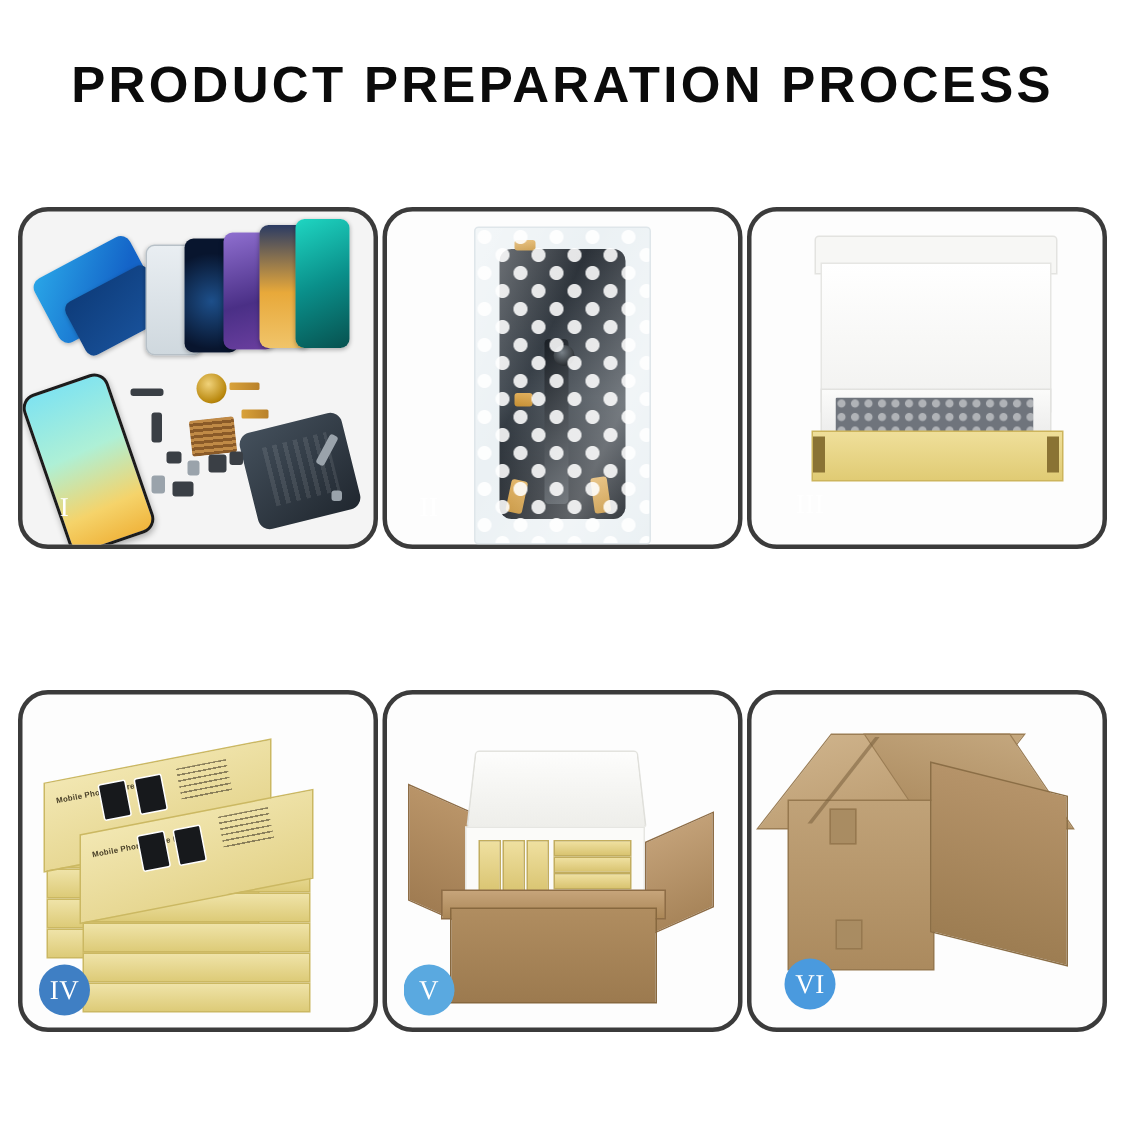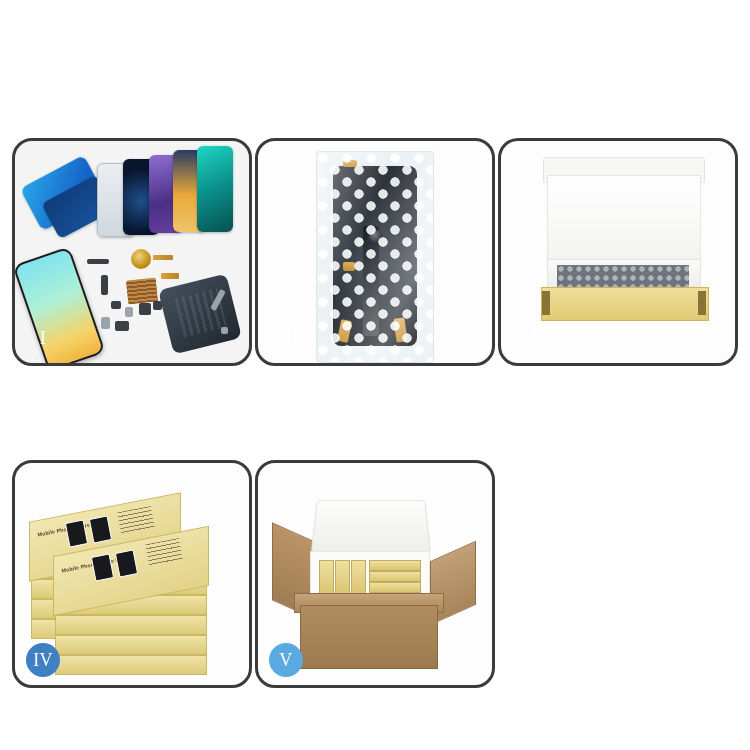--- a/index.html
+++ b/index.html
@@ -405,20 +405,21 @@
   }
   .p6-seam {
     position:absolute;
     background: rgba(120,95,60,.55);
   }
 </style>
 </head>
 <body>
 
 <div class="header">
+  <h1 class="page-title">PRODUCT PREPARATION PROCESS</h1>
 </div>
 
 <div class="grid">
 
   <div class="panel tinted">
     <div class="photo">
       <div class="p1-screen p1-s-a"></div>
       <div class="p1-screen p1-s-a2"></div>
       <div class="p1-screen p1-s-b"></div>
       <div class="p1-screen p1-s-c"></div>
@@ -525,14 +526,28 @@
         <div class="p5-pack" style="left:58px; top:30px; width:50px; height:9px;"></div>
       </div>
       <div class="p5-rim"></div>
       <div class="p5-front"></div>
     </div>
     <div class="badge" style="background:#5aa9e0;">
       <span>V</span>
     </div>
   </div>
 
+  <div class="panel">
+    <div class="photo">
+      <div class="p6-top"></div>
+      <div class="p6-top2"></div>
+      <div class="p6-left"></div>
+      <div class="p6-right"></div>
+      <div class="p6-seam" style="left:60px; top:28px; width:3px; height:58px; transform:skewX(-38deg);"></div>
+      <div class="p6-tape" style="left:52px; top:76px; width:16px; height:22px;"></div>
+      <div class="p6-tape" style="left:56px; top:150px; width:16px; height:18px;"></div>
+    </div>
+    <div class="badge b6" style="background:#4a9ade;">
+      <span>VI</span>
+    </div>
+  </div>
 
 </div>
 
 </body></html>

